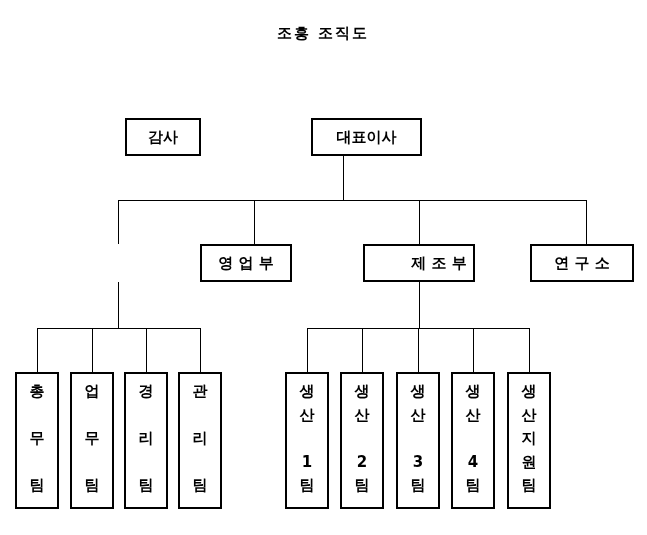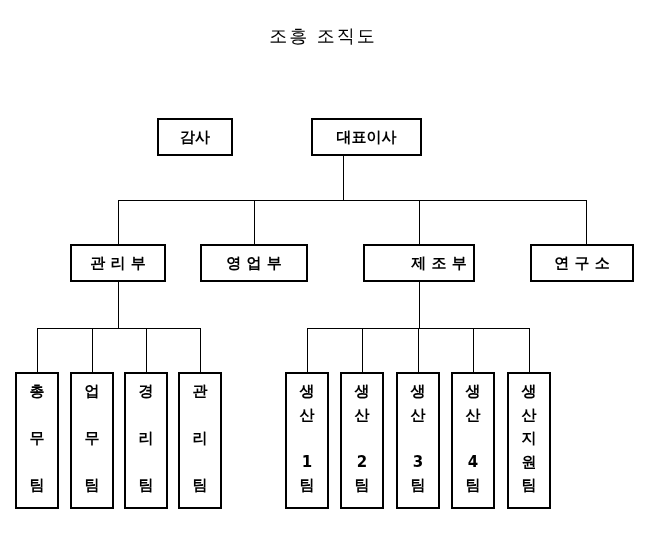--- a/index.html
+++ b/index.html
@@ -14,22 +14,22 @@
     background: #ffffff;
     color: #000000;
     font-family: "DejaVu Sans", sans-serif;
     overflow: hidden;
   }
   .chart-title {
     position: absolute;
     top: 24px;
     left: 323px;
     transform: translateX(-50%);
-    font-size: 18px;
-    font-weight: normal;
+    font-size: 15px;
+    font-weight: bold;
     letter-spacing: 2px;
     white-space: nowrap;
   }
   .box {
     position: absolute;
     box-sizing: border-box;
     border: 2px solid #000000;
     background: #ffffff;
     display: flex;
     align-items: center;
@@ -56,25 +56,25 @@
     height: 23.5px;
     line-height: 23.5px;
     font-size: 15px;
     text-align: center;
   }
   .line {
     position: absolute;
     background: #000000;
   }
   
-  .box-auditor   { left: 125px; top: 118px; width: 76px; margin-left: 32px;  }
+  .box-auditor   { left: 125px; top: 118px; width: 76px;  }
   .box-ceo       { left: 288px; top: 118px; width: 111px; margin-left: 23px; }
   
   .box-mgmt      { left: 70px;  top: 244px; width: 96px;  }
-  .box-sales     { left: 200px; top: 244px; width: 108px; }
+  .box-sales     { left: 200px; top: 244px; width: 92px; }
   .box-mfg       { left: 363px; top: 244px; width: 112px; padding-left: 40px; }
   .box-research  { left: 530px; top: 244px; width: 104px; }
   
   .t1 { left: 15px;  }
   .t2 { left: 70px;  }
   .t3 { left: 124px; }
   .t4 { left: 178px; }
   .p1 { left: 285px; }
   .p2 { left: 340px; }
   .p3 { left: 396px; }
@@ -124,21 +124,20 @@
   <div class="line ln-right-h"></div>
   <div class="line ln-r1"></div>
   <div class="line ln-r2"></div>
   <div class="line ln-r3"></div>
   <div class="line ln-r4"></div>
   <div class="line ln-r5"></div>
 
   <div class="box hbox box-auditor">감사</div>
   <div class="box hbox box-ceo">대표이사</div>
 
-  <div class="box hbox box-mgmt">관 리 부</div>
   <div class="box hbox box-sales">영 업 부</div>
   <div class="box hbox box-mfg">제 조 부</div>
   <div class="box hbox box-research">연 구 소</div>
 
   <div class="box vbox t1"><span class="vchar">총</span><span class="vchar">&nbsp;</span><span class="vchar">무</span><span class="vchar">&nbsp;</span><span class="vchar">팀</span></div>
   <div class="box vbox t2"><span class="vchar">업</span><span class="vchar">&nbsp;</span><span class="vchar">무</span><span class="vchar">&nbsp;</span><span class="vchar">팀</span></div>
   <div class="box vbox t3"><span class="vchar">경</span><span class="vchar">&nbsp;</span><span class="vchar">리</span><span class="vchar">&nbsp;</span><span class="vchar">팀</span></div>
   <div class="box vbox t4"><span class="vchar">관</span><span class="vchar">&nbsp;</span><span class="vchar">리</span><span class="vchar">&nbsp;</span><span class="vchar">팀</span></div>
 
   <div class="box vbox p1"><span class="vchar">생</span><span class="vchar">산</span><span class="vchar">&nbsp;</span><span class="vchar">1</span><span class="vchar">팀</span></div>

